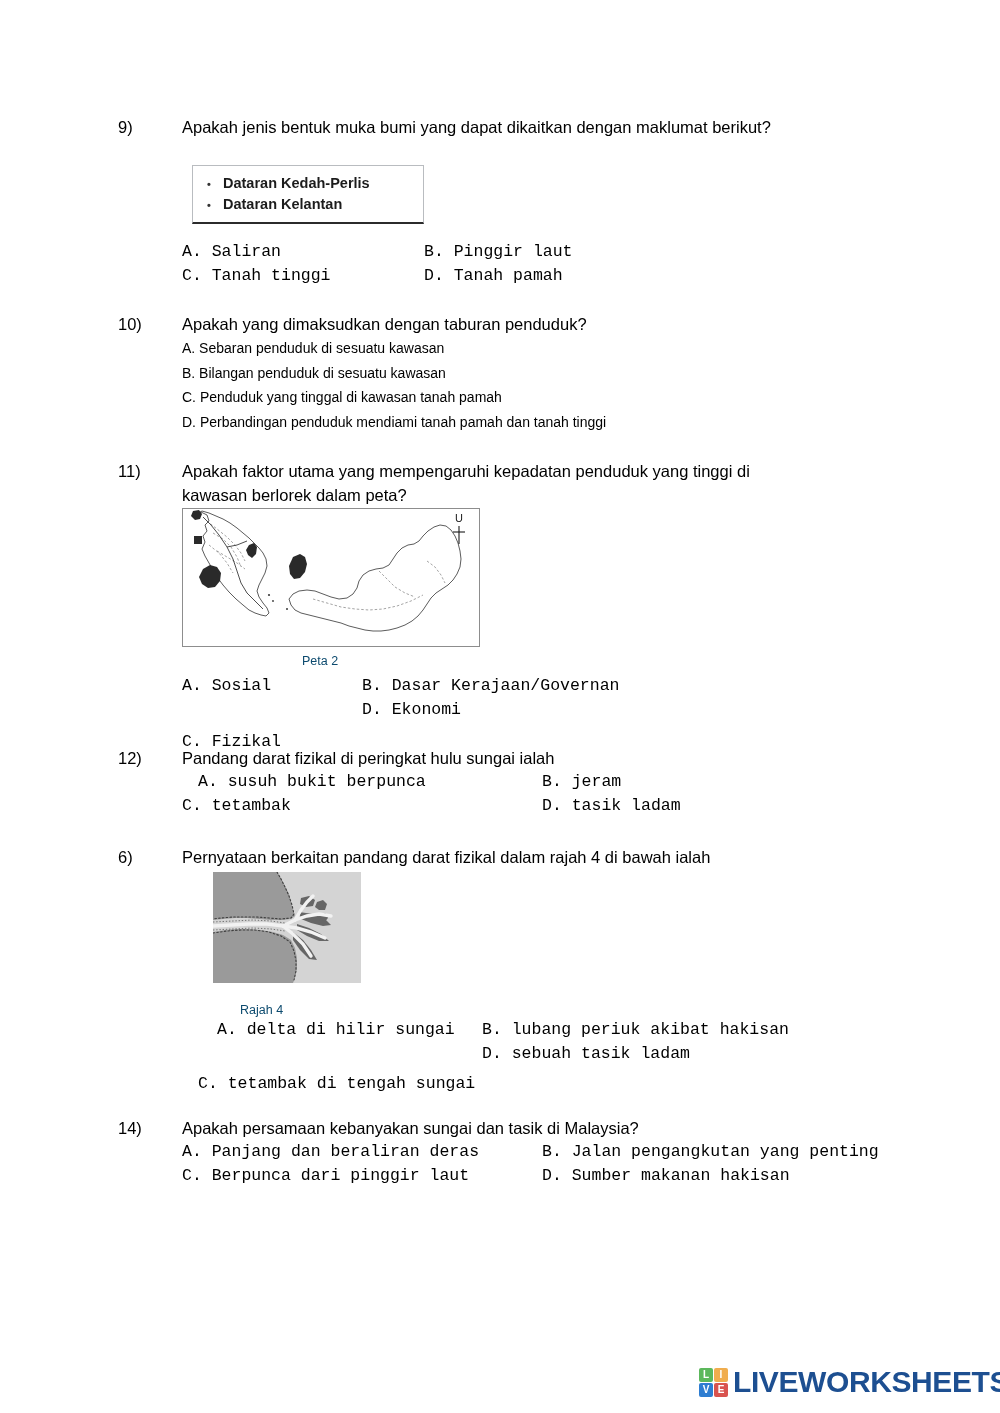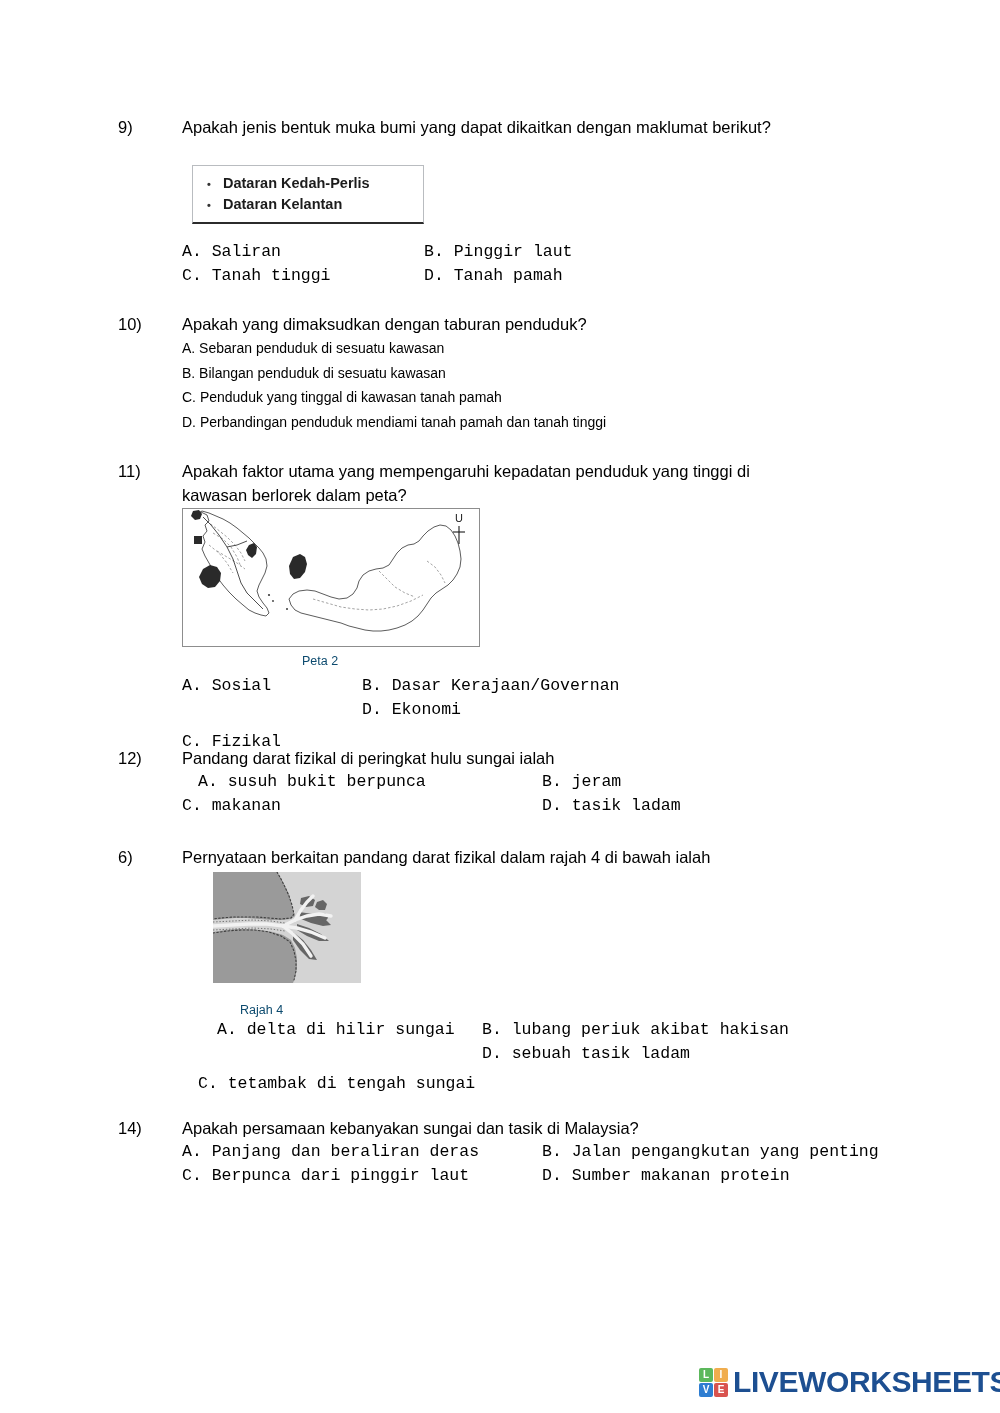--- a/index.html
+++ b/index.html
@@ -309,21 +309,21 @@
     <div class="q-head">
       <div class="q-num">12)</div>
       <div class="q-stem">Pandang darat fizikal di peringkat hulu sungai ialah</div>
     </div>
     <div class="answers">
       <div class="ans-row">
         <span class="ans-a" style="left:16px;">A. susuh bukit berpunca</span>
         <span class="ans-b" style="left:360px;">B. jeram</span>
       </div>
       <div class="ans-row">
-        <span class="ans-a" style="left:0;">C. makanan</span>
+        <span class="ans-a" style="left:0;">C. tetambak</span>
         <span class="ans-b" style="left:360px;">D. tasik ladam</span>
       </div>
     </div>
   </div>
 
   <div class="q-block" style="top:845px;">
     <div class="q-head">
       <div class="q-num">6)</div>
       <div class="q-stem">Pernyataan berkaitan pandang darat fizikal dalam rajah 4 di bawah ialah</div>
     </div>
@@ -390,21 +390,21 @@
       <div class="q-num">14)</div>
       <div class="q-stem">Apakah persamaan kebanyakan sungai dan tasik di Malaysia?</div>
     </div>
     <div class="answers">
       <div class="ans-row">
         <span class="ans-a" style="left:0;">A. Panjang dan beraliran deras</span>
         <span class="ans-b" style="left:360px;">B. Jalan pengangkutan yang penting</span>
       </div>
       <div class="ans-row">
         <span class="ans-a" style="left:0;">C. Berpunca dari pinggir laut</span>
-        <span class="ans-b" style="left:360px;">D. Sumber makanan protein</span>
+        <span class="ans-b" style="left:360px;">D. Sumber makanan hakisan</span>
       </div>
     </div>
   </div>
 
   <div class="lw-logo">
     <div class="lw-tiles">
       <div class="lw-tile" style="background-color: rgb(92, 184, 92);">L</div>
       <div class="lw-tile" style="background-color: rgb(240, 173, 78);">I</div>
       <div class="lw-tile" style="background-color: rgb(46, 125, 209);">V</div>
       <div class="lw-tile" style="background-color: rgb(217, 83, 79);">E</div>

